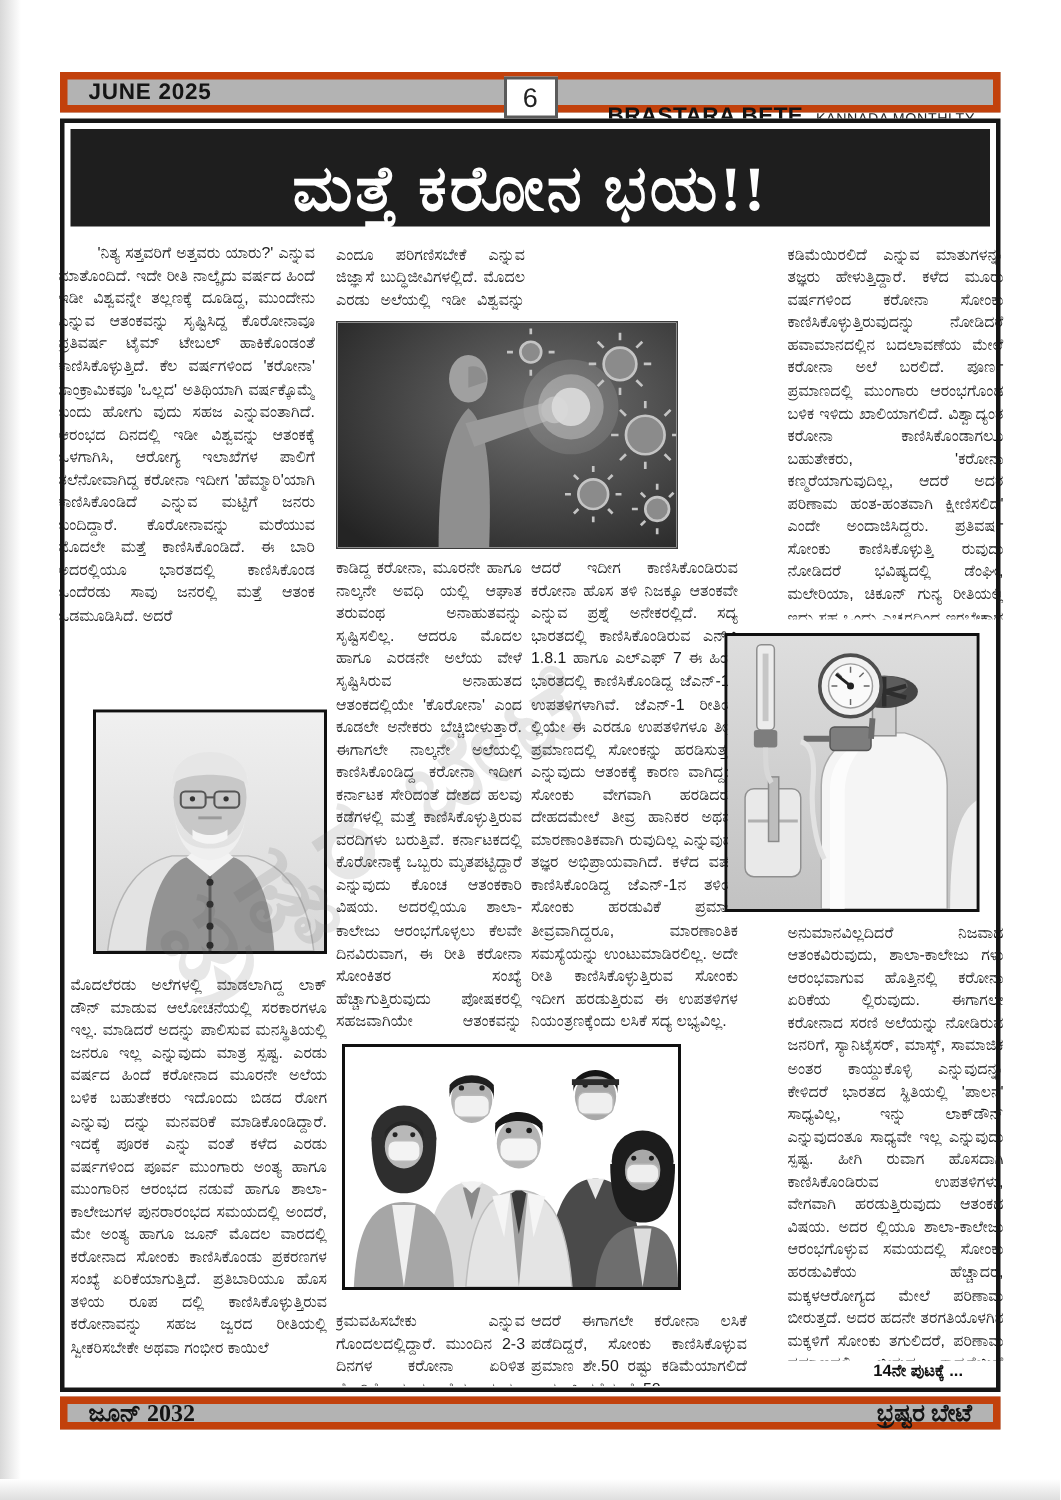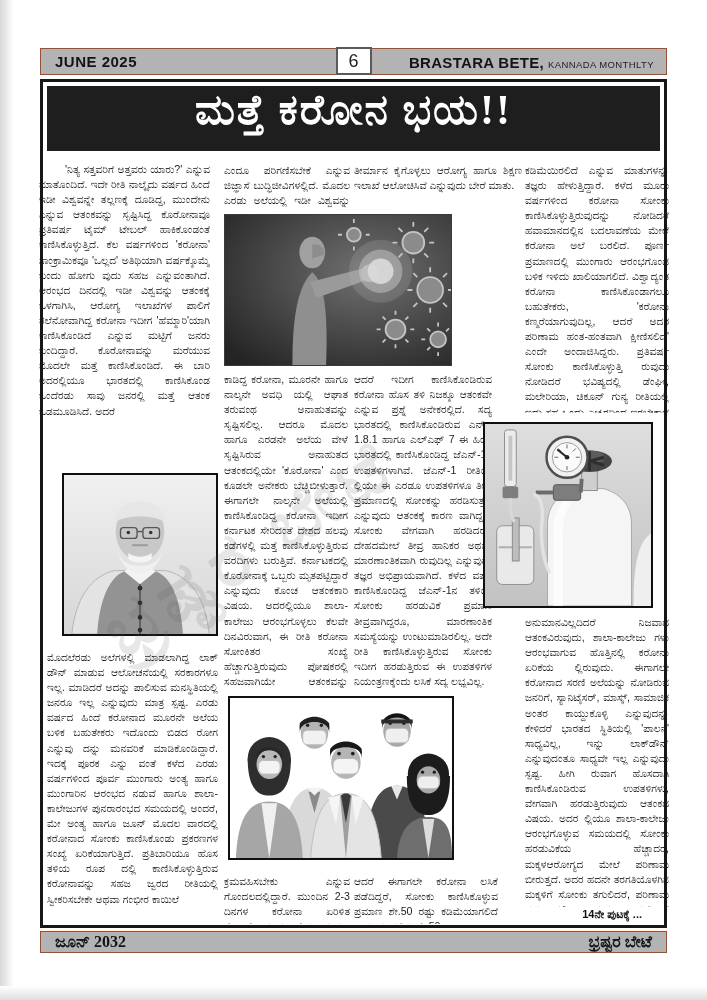--- a/index.html
+++ b/index.html
@@ -4,40 +4,40 @@
 <style>
   html,body{margin:0;padding:0;background:#ffffff;}
   .page{position:relative;width:707px;height:1000px;background:#fff;overflow:hidden;
         font-family:"Liberation Sans","DejaVu Sans",sans-serif;color:#1c1c1c;}
   .page-edge{position:absolute;left:0;top:0;width:14px;height:1000px;
         background:linear-gradient(to right,#d8d8d8,#ffffff);}
   .page-edge-bottom{position:absolute;left:0;top:986px;width:707px;height:14px;
         background:linear-gradient(to bottom,#ffffff,#dedede);}
 
   
-  .bar{position:absolute;background:#b3b3b3;border:1px solid #c2410c;box-sizing:border-box;text-align:center;}
+  .bar{position:absolute;background:#b3b3b3;border:5px solid #c2410c;box-sizing:border-box;text-align:center;}
   .header-bar{left:40px;top:48px;width:627px;height:27px;display:flex;align-items:center;}
   .header-date{font-weight:bold;font-size:15px;letter-spacing:.5px;padding-left:14px;color:#141414;}
   .pagenum-box{position:absolute;left:50%;top:-2px;transform:translateX(-50%);
         width:36px;height:28px;background:#fff;border:2px solid #5a5a5a;box-sizing:border-box;
         display:flex;align-items:center;justify-content:center;font-size:18px;color:#222;}
   .header-right{position:absolute;right:12px;top:0;height:100%;display:flex;align-items:baseline;
-        gap:4px;padding-top:5px;box-sizing:border-box;}
+        gap:4px;padding-top:16px;box-sizing:border-box;}
   .header-title{font-weight:bold;font-size:15px;color:#141414;letter-spacing:.3px;}
   .header-subtitle{font-weight:normal;font-size:9.5px;color:#232323;letter-spacing:.4px;}
   .footer-bar{left:40px;top:931px;width:627px;height:22px;display:flex;align-items:center;
         justify-content:space-between;padding:0 14px;box-sizing:border-box;}
   .footer-left{font-family:"Liberation Serif","DejaVu Serif",serif;font-weight:bold;font-size:16px;color:#141414;}
   .footer-right{font-family:"Liberation Serif","DejaVu Serif",serif;font-weight:bold;font-size:16px;color:#141414;}
 
   
   .frame{position:absolute;left:40px;top:79px;width:627px;height:849px;
         border:3px solid #161616;box-sizing:border-box;background:#fff;}
   .headline-box{position:absolute;left:47px;top:86px;width:613px;height:65px;background:#1e1e1e;
-        display:flex;align-items:flex-start;justify-content:center;}
+        display:flex;align-items:flex-end;justify-content:center;}
   .headline-text{color:#ffffff;font-family:"Liberation Serif","DejaVu Serif",serif;
         font-weight:bold;font-size:42px;letter-spacing:2px;white-space:nowrap;}
 
   
   .tb{position:absolute;font-size:10.6px;line-height:15.1px;text-align:justify;
         color:#1b1b1b;overflow:hidden;}
   .indent{text-indent:26px;}
   .col1a{left:39px;top:162px;width:171px;height:306px;}
   .col1b{left:47px;top:650px;width:171px;height:272px;}
   .col2i{left:224px;top:163px;width:126px;height:46px;}
@@ -117,21 +117,20 @@
       <path d="M75,58 L81,58" stroke="#555" stroke-width="1.4"></path>
       <circle cx="66" cy="59" r="1.8" fill="#333"></circle>
         <circle cx="89" cy="59" r="1.8" fill="#333"></circle>
       <path d="M70,72 L86,72" stroke="#9a9a9a" stroke-width="2"></path>
     </svg>
   </div>
 
   <div class="tb col1b">ಮೊದಲೆರಡು ಅಲೆಗಳಲ್ಲಿ ಮಾಡಲಾಗಿದ್ದ ಲಾಕ್ ಡೌನ್ ಮಾಡುವ ಆಲೋಚನೆಯಲ್ಲಿ ಸರಕಾರಗಳೂ ಇಲ್ಲ. ಮಾಡಿದರೆ ಅದನ್ನು ಪಾಲಿಸುವ ಮನಸ್ಥಿತಿಯಲ್ಲಿ ಜನರೂ ಇಲ್ಲ ಎನ್ನುವುದು ಮಾತ್ರ ಸ್ಪಷ್ಟ. ಎರಡು ವರ್ಷದ ಹಿಂದೆ ಕರೋನಾದ ಮೂರನೇ ಅಲೆಯ ಬಳಿಕ ಬಹುತೇಕರು ಇದೊಂದು ಬಿಡದ ರೋಗ ಎನ್ನುವು ದನ್ನು ಮನವರಿಕೆ ಮಾಡಿಕೊಂಡಿದ್ದಾರೆ. ಇದಕ್ಕೆ ಪೂರಕ ಎನ್ನು ವಂತೆ ಕಳೆದ ಎರಡು ವರ್ಷಗಳಿಂದ ಪೂರ್ವ ಮುಂಗಾರು ಅಂತ್ಯ ಹಾಗೂ ಮುಂಗಾರಿನ ಆರಂಭದ ನಡುವೆ ಹಾಗೂ ಶಾಲಾ-ಕಾಲೇಜುಗಳ ಪುನರಾರಂಭದ ಸಮಯದಲ್ಲಿ ಅಂದರೆ, ಮೇ ಅಂತ್ಯ ಹಾಗೂ ಜೂನ್ ಮೊದಲ ವಾರದಲ್ಲಿ ಕರೋನಾದ ಸೋಂಕು ಕಾಣಿಸಿಕೊಂಡು ಪ್ರಕರಣಗಳ ಸಂಖ್ಯೆ ಏರಿಕೆಯಾಗುತ್ತಿದೆ. ಪ್ರತಿಬಾರಿಯೂ ಹೊಸ ತಳಿಯ ರೂಪ ದಲ್ಲಿ ಕಾಣಿಸಿಕೊಳ್ಳುತ್ತಿರುವ ಕರೋನಾವನ್ನು ಸಹಜ ಜ್ವರದ ರೀತಿಯಲ್ಲಿ ಸ್ವೀಕರಿಸಬೇಕೇ ಅಥವಾ ಗಂಭೀರ ಕಾಯಿಲೆ</div>
 
   <div class="tb col2i">ಎಂದೂ ಪರಿಗಣಿಸಬೇಕೆ ಎನ್ನುವ ಜಿಜ್ಞಾಸೆ ಬುದ್ಧಿಜೀವಿಗಳಲ್ಲಿದೆ. ಮೊದಲ ಎರಡು ಅಲೆಯಲ್ಲಿ ಇಡೀ ವಿಶ್ವವನ್ನು ತೀವ್ರವಾಗಿ</div>
-  <div class="tb col3i">ತೀರ್ಮಾನ ಕೈಗೊಳ್ಳಲು ಆರೋಗ್ಯ ಹಾಗೂ ಶಿಕ್ಷಣ ಇಲಾಖೆ ಆಲೋಚಿಸಿವೆ ಎನ್ನುವುದು ಬೇರೆ ಮಾತು.</div>
 
   <div class="img virus-img">
     <svg viewBox="0 0 228 152" preserveAspectRatio="none" aria-hidden="true">
       <defs>
           <radialGradient id="vbg" cx="62%" cy="38%" r="80%">
         <stop offset="0" stop-color="#707070"></stop>
             <stop offset="1" stop-color="#242424"></stop>
           </radialGradient>
         </defs>
       <rect width="228" height="152" fill="url(#vbg)"></rect>

